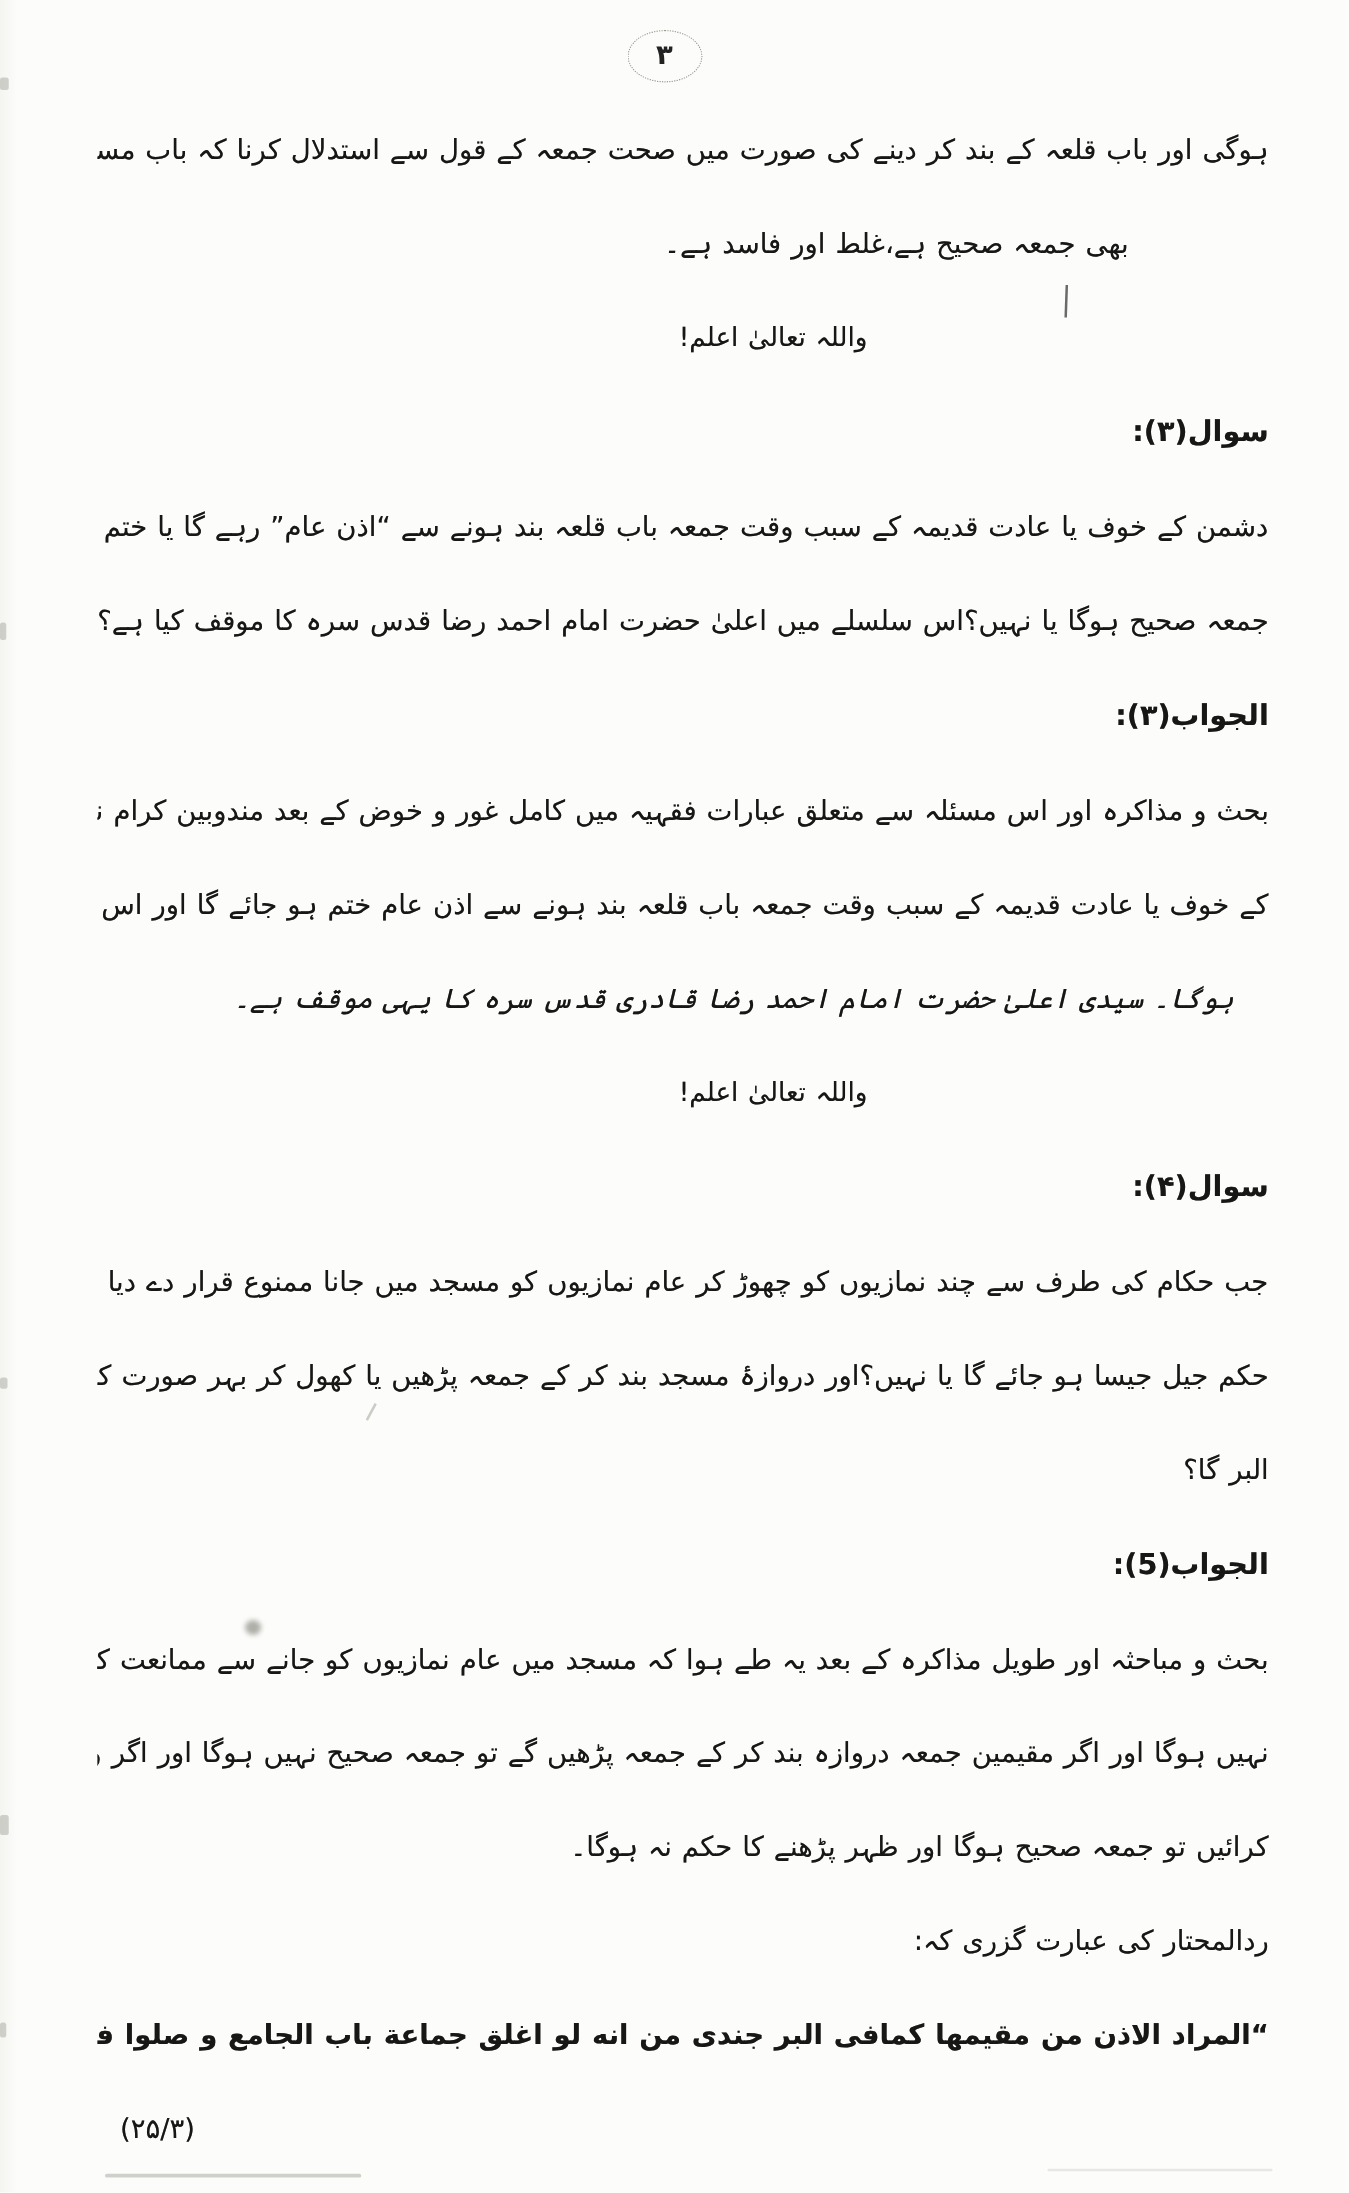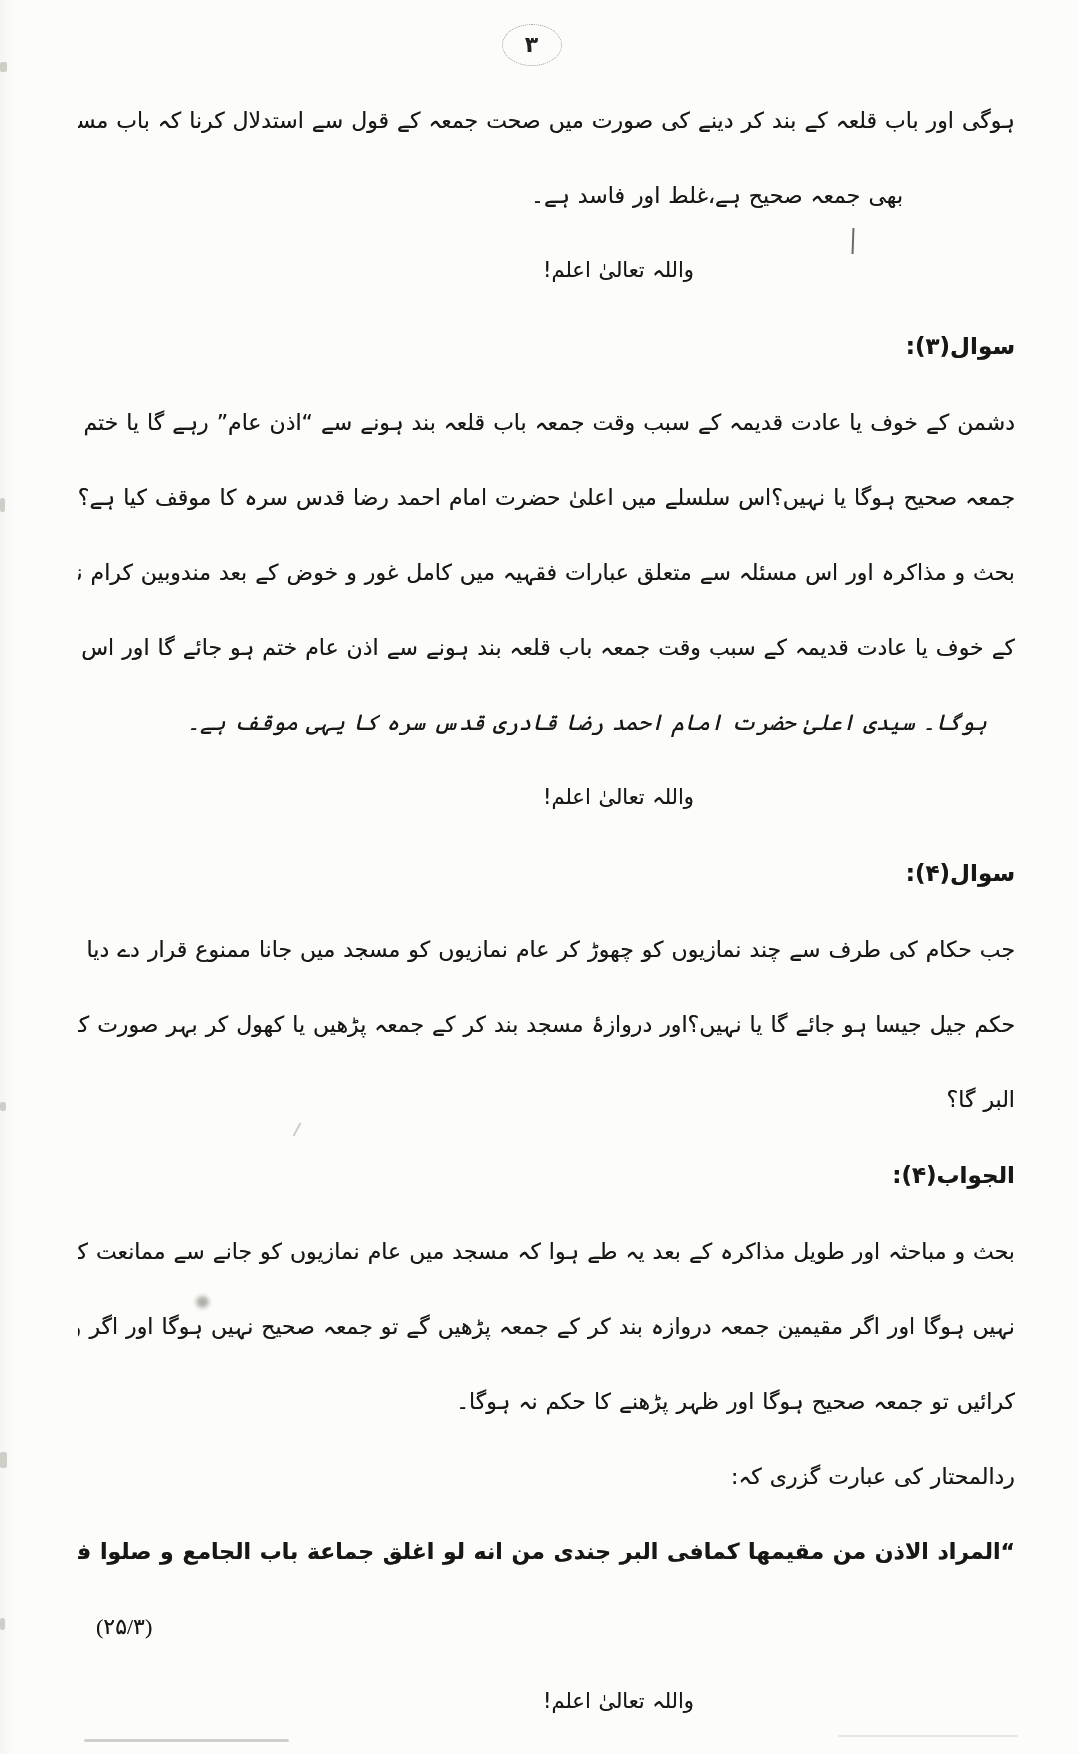--- a/index.html
+++ b/index.html
@@ -34,21 +34,21 @@
     white-space:nowrap;
     color:#171715;
     text-shadow:0 0 .4px rgba(20,20,20,.55);
   }
   .line.endline{text-align:center;text-align-last:right;}
   .line.intro-last{text-align:right;text-align-last:right;padding-left:0;padding-right:112px;}
   .line.indent-sm{padding-right:28px;font-style:italic;}
   .line.heading{font-weight:bold;text-align:center;text-align-last:right;font-size:23px;}
   .line.centered{text-align:center;text-align-last:center;font-size:21px;transform:translateX(72px);}
   .line.quote{font-weight:bold;font-size:22px;}
-  .line.ref{text-align:left;text-align-last:left;padding-left:18px;font-size:22px;letter-spacing:2px;font-family:Liberation Serif, serif;}
+  .line.ref{text-align:left;text-align-last:left;padding-left:18px;font-size:22px;letter-spacing:2px;}
   
   .artifact{position:absolute;pointer-events:none;}
   .tick{left:852px;top:228px;width:2px;height:26px;background:#3a3a38;opacity:.75;transform:rotate(2deg);}
   .smudge{left:196px;top:1296px;width:13px;height:12px;background:#86867f;border-radius:50%;filter:blur(2px);opacity:.65;}
   .slashmark{left:296px;top:1122px;width:2px;height:15px;background:#9a9a94;opacity:.5;transform:rotate(28deg);}
   .streak1{left:84px;top:1739px;width:205px;height:3px;background:#b9b9b2;opacity:.65;border-radius:2px;}
   .streak2{left:838px;top:1735px;width:180px;height:2px;background:#c8c8c2;opacity:.4;border-radius:2px;}
   .speck{background:#a8a8a0;opacity:.5;border-radius:2px;}
   .sp1{left:0;top:62px;width:7px;height:10px;}
   .sp2{left:0;top:498px;width:5px;height:14px;}
@@ -69,32 +69,33 @@
 
     <p class="line">ہوگی اور باب قلعہ کے بند کر دینے کی صورت میں صحت جمعہ کے قول سے استدلال کرنا کہ باب مسجد بند کرنے کی صورت میں</p>
     <p class="line intro-last">بھی جمعہ صحیح ہے،غلط اور فاسد ہے۔</p>
 
     <p class="line centered">واللہ تعالیٰ اعلم!</p>
 
     <p class="line heading">سوال(۳):</p>
     <p class="line">دشمن کے خوف یا عادت قدیمہ کے سبب وقت جمعہ باب قلعہ بند ہونے سے “اذن عام” رہے گا یا ختم ہو جائے گا؟اور اہل قلعہ کا</p>
     <p class="line endline">جمعہ صحیح ہوگا یا نہیں؟اس سلسلے میں اعلیٰ حضرت امام احمد رضا قدس سرہ کا موقف کیا ہے؟</p>
 
+    <p class="line heading">الجواب(۳):</p>
     <p class="line">بحث و مذاکرہ اور اس مسئلہ سے متعلق عبارات فقہیہ میں کامل غور و خوض کے بعد مندوبین کرام نے اس امر پر اتفاق کیا کہ دشمن</p>
     <p class="line">کے خوف یا عادت قدیمہ کے سبب وقت جمعہ باب قلعہ بند ہونے سے اذن عام ختم ہو جائے گا اور اس قلعہ کا جمعہ صحیح نہ</p>
     <p class="line endline indent-sm">ہوگا۔ سیدی اعلیٰ حضرت امام احمد رضا قادری قدس سرہ کا یہی موقف ہے۔</p>
 
     <p class="line centered">واللہ تعالیٰ اعلم!</p>
 
     <p class="line heading">سوال(۴):</p>
     <p class="line">جب حکام کی طرف سے چند نمازیوں کو چھوڑ کر عام نمازیوں کو مسجد میں جانا ممنوع قرار دے دیا جائے تو اس صورت میں مسجد کا</p>
     <p class="line">حکم جیل جیسا ہو جائے گا یا نہیں؟اور دروازۂ مسجد بند کر کے جمعہ پڑھیں یا کھول کر بہر صورت کیا جمعہ صحیح ہوگا یا ظہر پڑھنے کا حکم دیا</p>
     <p class="line endline">البر گا؟</p>
 
-    <p class="line heading">الجواب(۴):</p>
+    <p class="line heading">الجواب(5):</p>
     <p class="line">بحث و مباحثہ اور طویل مذاکرہ کے بعد یہ طے ہوا کہ مسجد میں عام نمازیوں کو جانے سے ممانعت کے سبب مسجد کا حکم جیل جیسا</p>
     <p class="line">نہیں ہوگا اور اگر مقیمین جمعہ دروازہ بند کر کے جمعہ پڑھیں گے تو جمعہ صحیح نہیں ہوگا اور اگر وہ دروازہ خود بند نہ کریں نہ خود بند</p>
     <p class="line endline">کرائیں تو جمعہ صحیح ہوگا اور ظہر پڑھنے کا حکم نہ ہوگا۔</p>
 
     <p class="line endline">ردالمحتار کی عبارت گزری کہ:</p>
     <p class="line quote">“المراد الاذن من مقیمها کمافی البر جندی من انه لو اغلق جماعة باب الجامع و صلوا فیه الجمعة لایجوز”</p>
     <p class="line ref">(۲۵/۳)</p>
 
     <p class="line centered">واللہ تعالیٰ اعلم!</p>
 

